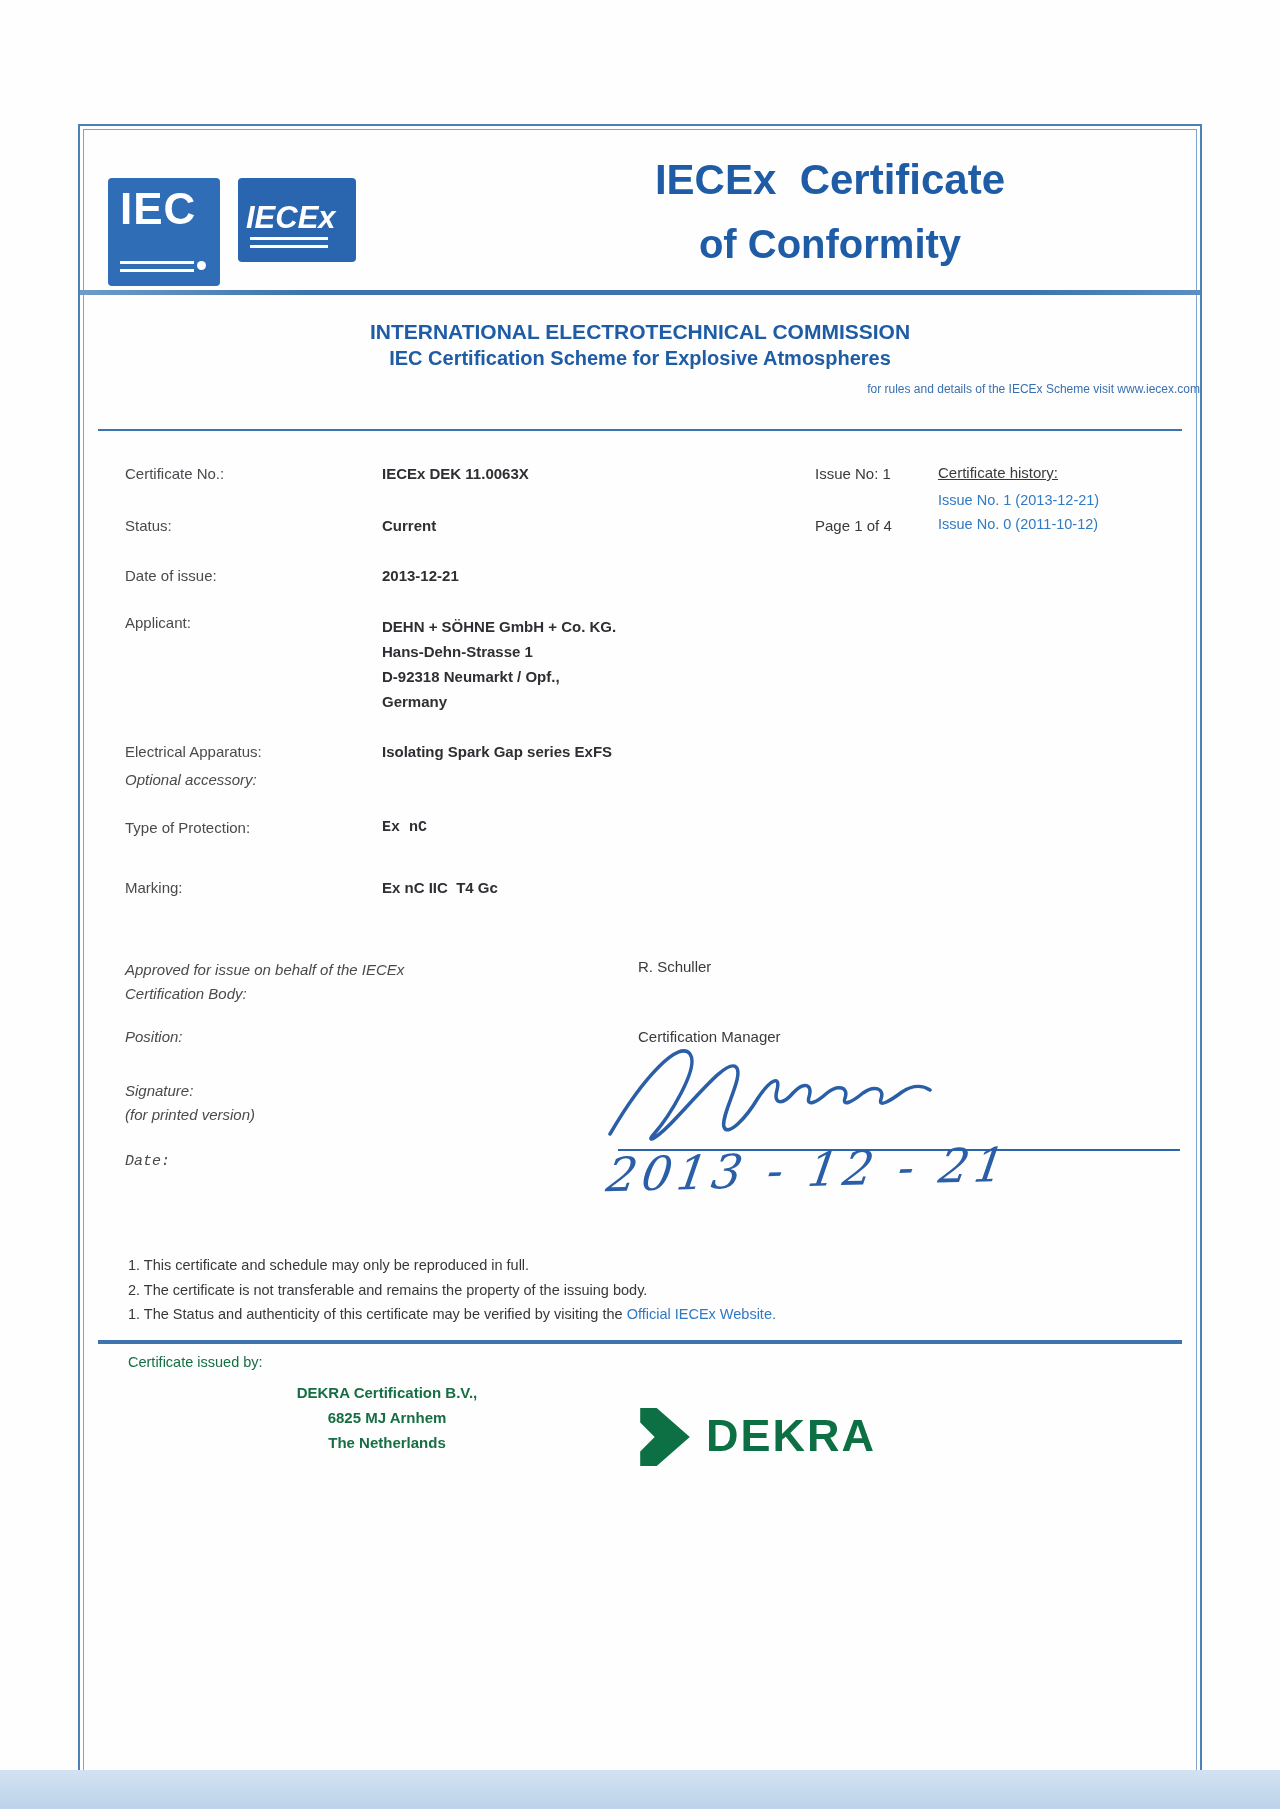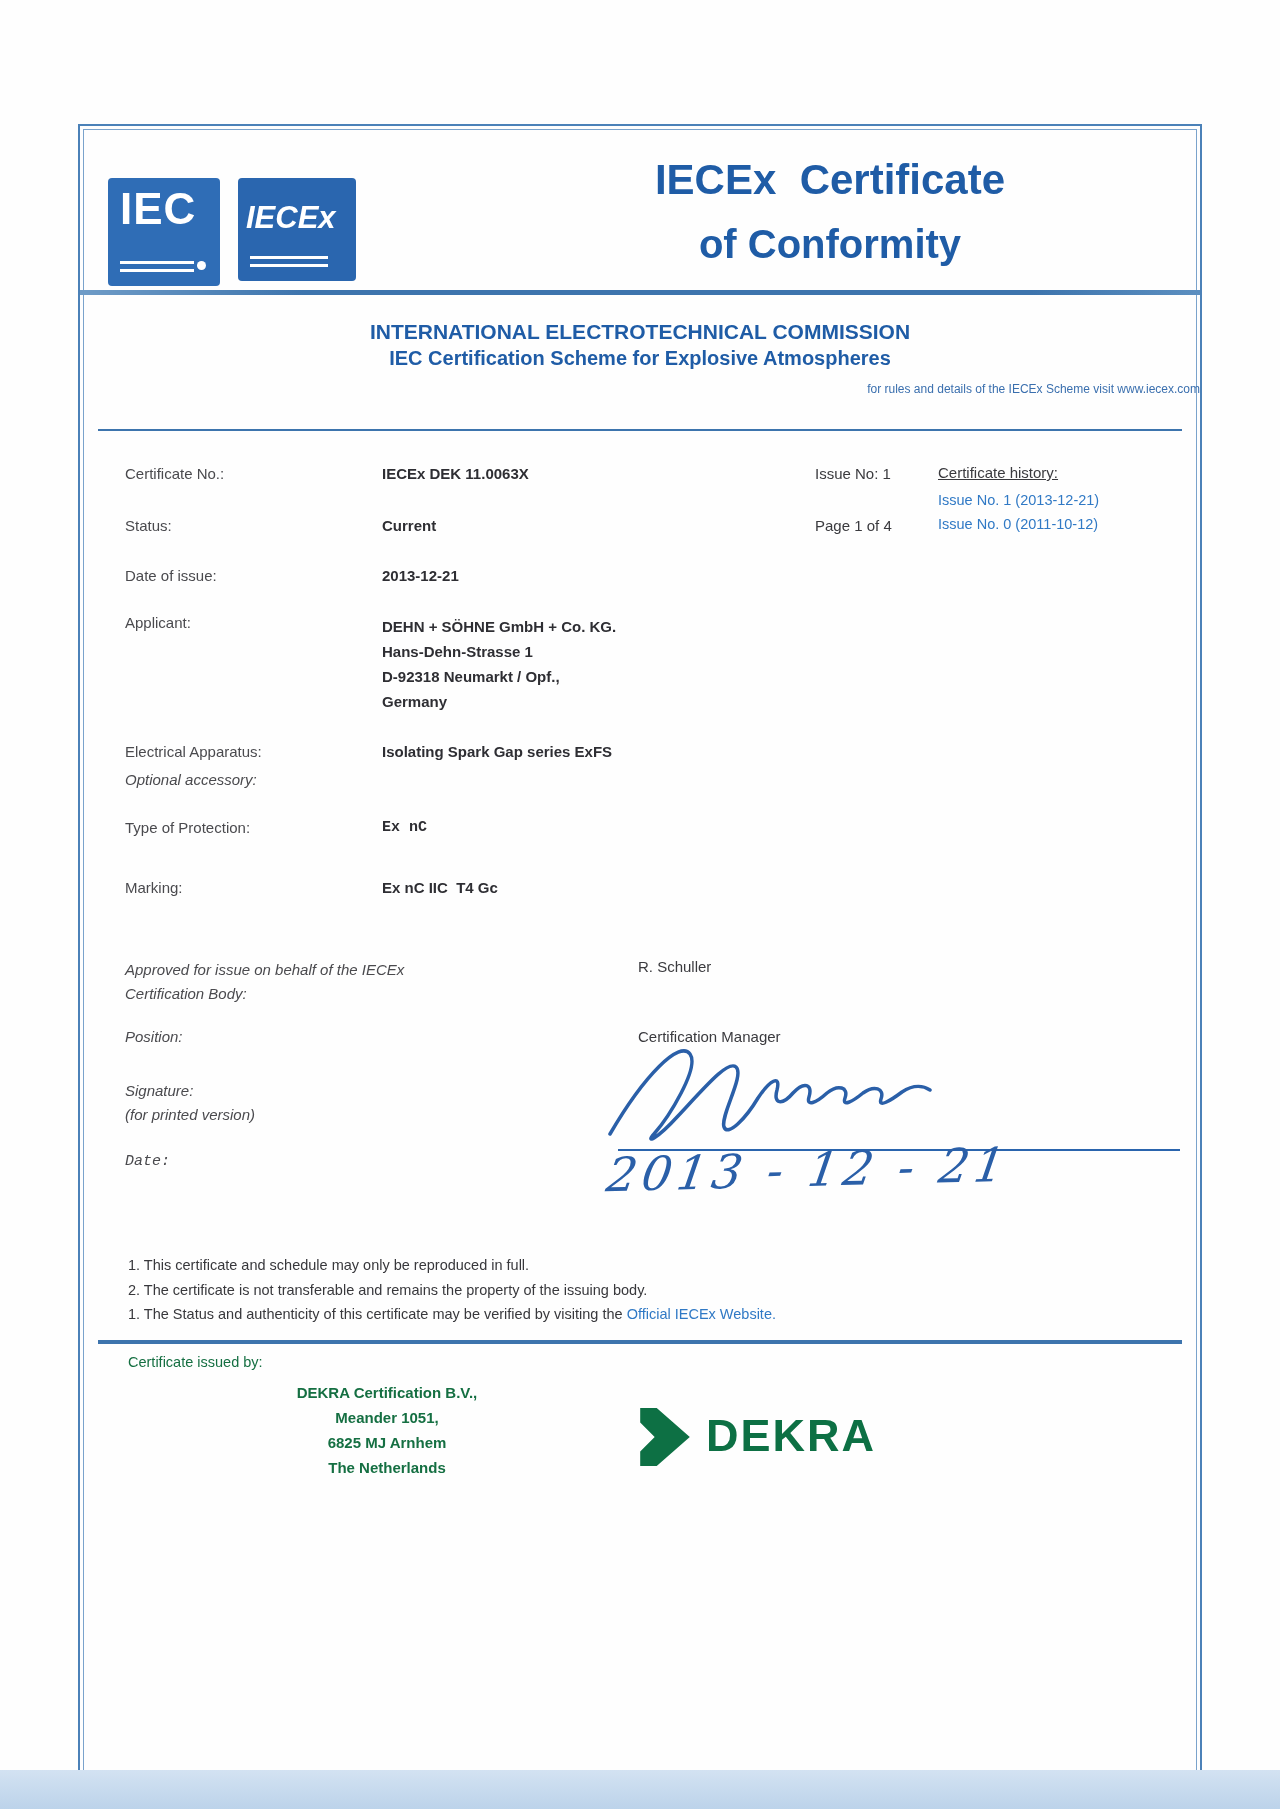--- a/index.html
+++ b/index.html
@@ -16,21 +16,21 @@
   .link{color:#3079c5;cursor:pointer;}
   .ws-pre{white-space:pre;}
 
   
   .logo-box{background:#2f6db6;border-radius:4px;}
   .iec-logo{left:28px;top:52px;width:112px;height:108px;}
   .iec-text{position:absolute;left:12px;top:6px;color:#fff;font-size:44px;font-weight:bold;letter-spacing:1px;}
   .logo-lines{position:absolute;left:12px;bottom:14px;width:66%;}
   .logo-lines .bar{height:3px;background:#fff;margin-top:5px;}
   .logo-dot{position:absolute;right:14px;bottom:16px;width:9px;height:9px;border-radius:50%;background:#fff;}
-  .iecex-logo{left:158px;top:52px;width:118px;height:103px;background:#2a66af;text-align:right;}
+  .iecex-logo{left:158px;top:52px;width:118px;height:84px;background:#2a66af;text-align:right;}
   .iecex-text{position:absolute;left:8px;top:22px;color:#fff;font-size:31px;font-weight:bold;font-style:italic;letter-spacing:0px;}
 
   .title1{left:420px;top:30px;width:660px;text-align:center;font-size:42px;font-weight:bold;}
   .title2{left:420px;top:96px;width:660px;text-align:center;font-size:40px;font-weight:bold;}
   .hr1{left:0;top:164px;width:100%;height:5px;background:linear-gradient(90deg,#6f9cc7,#3d74ad 20%,#3d74ad 85%,#5c8fc0);}
   .heading1{left:0;top:194px;width:100%;text-align:center;font-size:21px;font-weight:bold;}
   .heading2{left:0;top:221px;width:100%;text-align:center;font-size:20px;font-weight:bold;}
   .scheme-note{left:0;top:256px;width:100%;text-align:right;font-size:12px;color:#3a6fae;}
   .hr2{left:18px;top:303px;width:1084px;height:2px;background:#3d74ad;}
 
@@ -144,21 +144,20 @@
     <div class="abs notes">
       <div>1. This certificate and schedule may only be reproduced in full.</div>
       <div>2. The certificate is not transferable and remains the property of the issuing body.</div>
       <div><span>1. The Status and authenticity of this certificate may be verified by visiting the </span><span class="link">Official IECEx Website.</span></div>
     </div>
     <div class="abs hr3"></div>
 
     <div class="abs green" style="left:48px;top:1228px;font-size:14.5px;">Certificate issued by:</div>
     <div class="abs issuer green">
       <div>DEKRA Certification B.V.,</div>
-      <div>Meander 1051,</div>
       <div>6825 MJ Arnhem</div>
       <div>The Netherlands</div>
     </div>
 
     <div class="abs" style="left:556px;top:1280px;">
       <svg width="58" height="62" viewBox="0 0 56 60">
         <path d="M4 2 L20 2 L52 30 L20 58 L4 58 L4 44 L18 30 L4 16 Z" fill="#0d7044"></path>
       </svg>
     </div>
     <div class="abs dekra-word">DEKRA</div>

